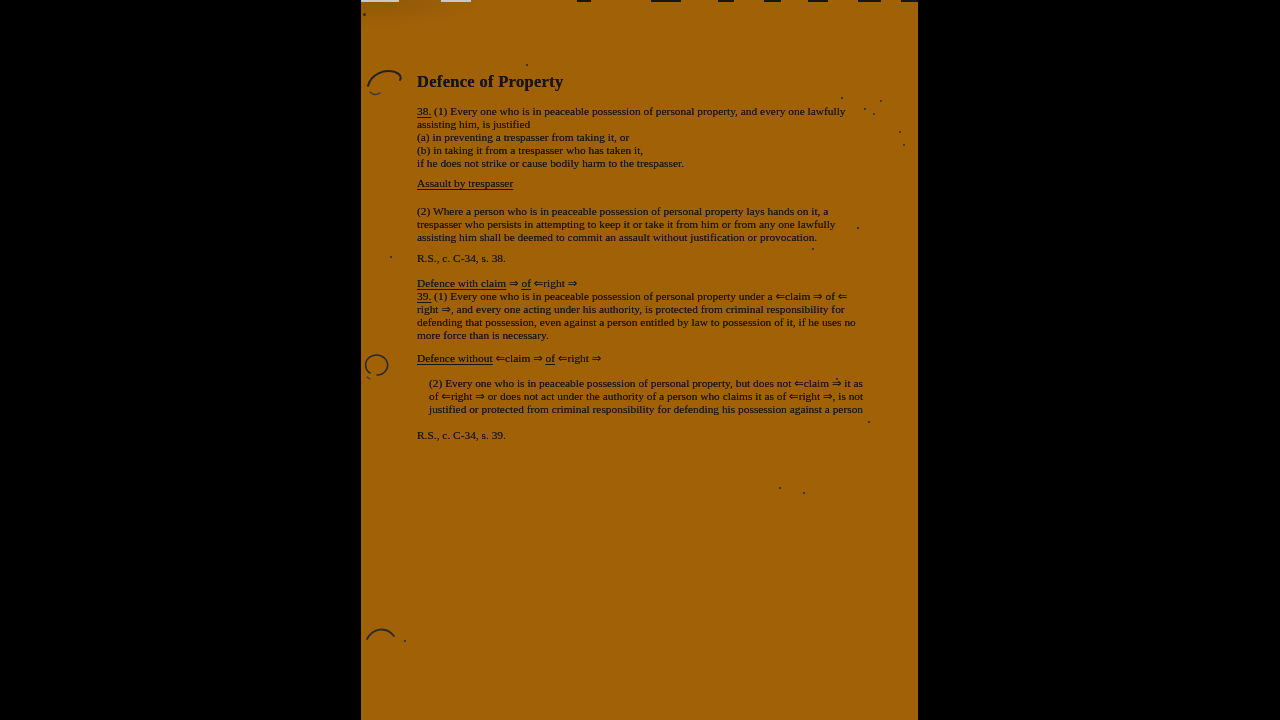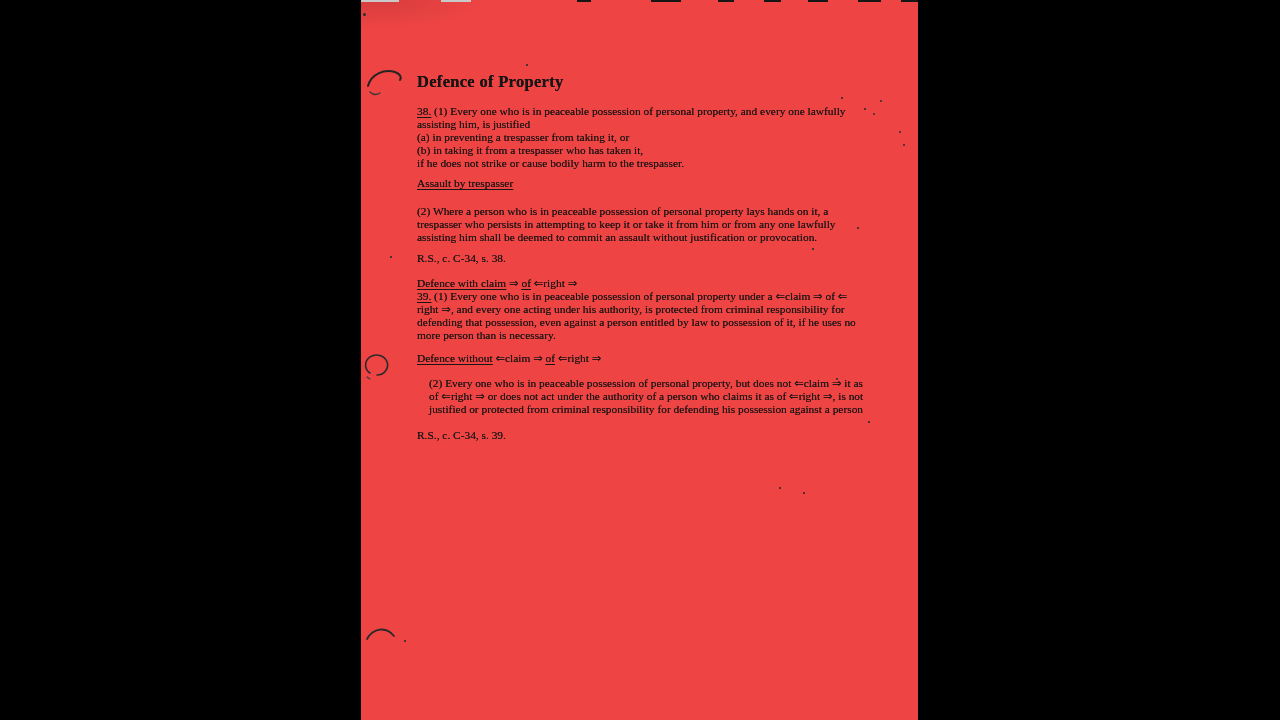--- a/index.html
+++ b/index.html
@@ -2,21 +2,21 @@
 <html><head>
 <meta charset="utf-8">
 <style>
   html,body{margin:0;padding:0;}
   body{
     width:1280px;height:720px;background:#000;position:relative;overflow:hidden;
     font-family:"Liberation Serif", serif;
   }
   .page{
     position:absolute;left:361px;top:0;width:557px;height:720px;
-    background:#ef4444;
+    background:#a16207;
   }
   .smudge{
     position:absolute;left:0;top:0;width:130px;height:30px;
     background:radial-gradient(ellipse at 10% 0%, rgba(0,0,0,0.10), rgba(0,0,0,0) 70%);
   }
   .content{
     position:absolute;left:56px;top:73px;width:452px;color:#161616;
   }
   .block{margin:0;}
   .title{
@@ -104,21 +104,21 @@
       <div class="block citation" style="margin-top: 8px;">
         <div class="line"><span>R.S., c. C-34, s. 38.</span></div>
       </div>
       <div class="block subheading" style="margin-top: 12px;">
         <div class="line"><span class="u">Defence with claim</span><span> ⇒ </span><span class="u">of</span><span> ⇐right ⇒</span></div>
       </div>
       <div class="block paragraph" style="">
         <div class="line"><span class="u">39.</span><span> (1) Every one who is in peaceable possession of personal property under a ⇐claim ⇒ of ⇐</span></div>
         <div class="line"><span>right ⇒, and every one acting under his authority, is protected from criminal responsibility for</span></div>
         <div class="line"><span>defending that possession, even against a person entitled by law to possession of it, if he uses no</span></div>
-        <div class="line"><span>more person than is necessary.</span></div>
+        <div class="line"><span>more force than is necessary.</span></div>
       </div>
       <div class="block subheading" style="margin-top: 10px;">
         <div class="line"><span class="u">Defence without</span><span> ⇐claim ⇒ </span><span class="u">of</span><span> ⇐right ⇒</span></div>
       </div>
       <div class="block paragraph" style="margin-top: 12px; margin-left: 12px;">
         <div class="line"><span>(2) Every one who is in peaceable possession of personal property, but does not ⇐claim ⇒ it as</span></div>
         <div class="line"><span>of ⇐right ⇒ or does not act under the authority of a person who claims it as of ⇐right ⇒, is not</span></div>
         <div class="line"><span>justified or protected from criminal responsibility for defending his possession against a person</span></div>
       </div>
       <div class="block citation" style="margin-top: 13px;">

